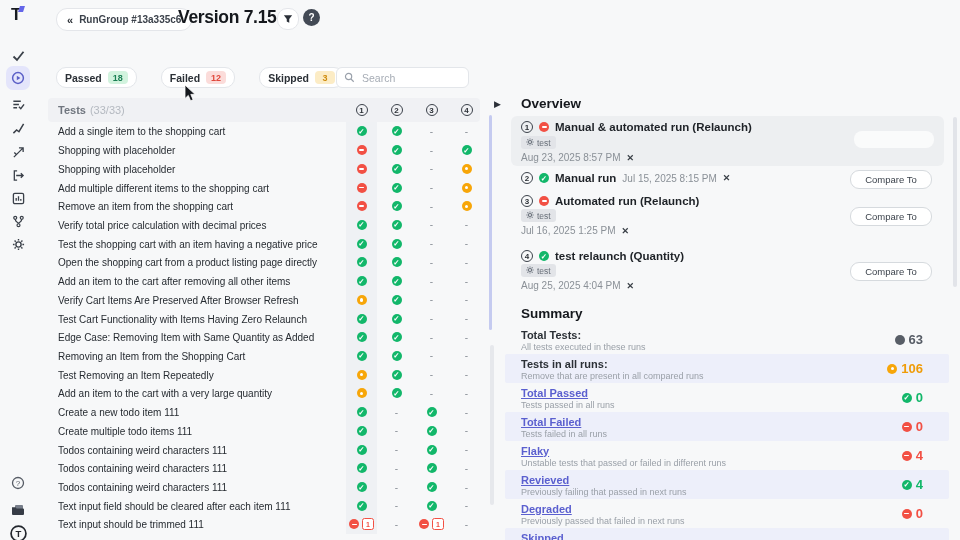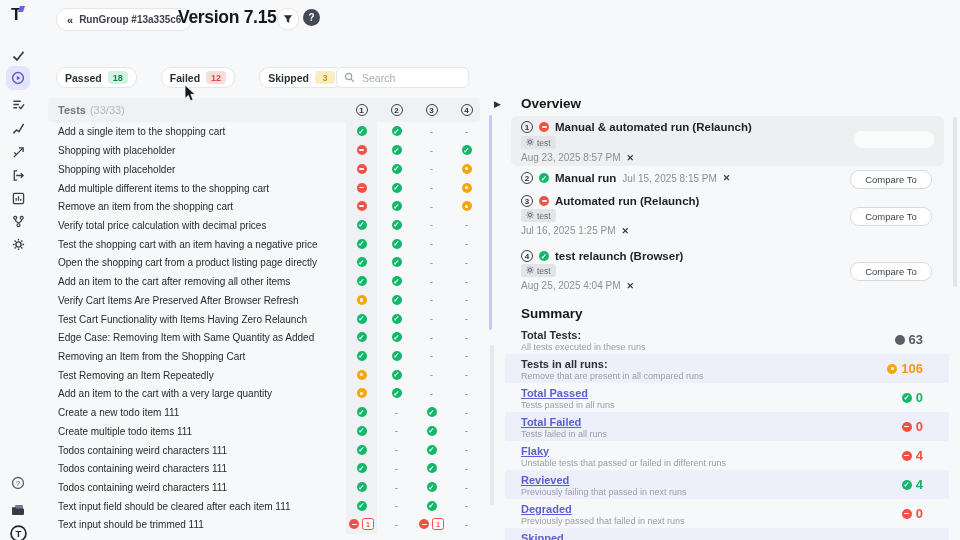--- a/index.html
+++ b/index.html
@@ -637,21 +637,21 @@
         <div class="oline" style="top: 30px;">
           <span class="run-date">Jul 16, 2025 1:25 PM</span>
           <span class="close-x">✕</span>
         </div>
         <div class="compare-btn" style="top: 12px;">Compare To</div>
       </div>
       <div class="ov-item" style="top: 250px; height: 46px;">
         <div class="oline" style="top: 0px;">
           <span class="num-circle">4</span>
           <span class="st passed"></span>
-          <span class="run-title">test relaunch (Browser)</span>
+          <span class="run-title">test relaunch (Quantity)</span>
         </div>
         <div class="oline" style="top: 14px;">
           <span class="tag-pill">
             <span><svg width="8" height="8" viewBox="0 0 10 10">
                 <g stroke="#676e78" stroke-width="1.3">
                   <path d="M5 0.5 V1.9 M5 8.1 V9.5 M0.5 5 H1.9 M8.1 5 H9.5 M1.8 1.8 L2.8 2.8 M7.2 7.2 L8.2 8.2 M1.8 8.2 L2.8 7.2 M7.2 2.8 L8.2 1.8"></path>
                 </g>
                 <circle cx="5" cy="5" r="2" fill="none" stroke="#676e78" stroke-width="1.3"></circle>
               </svg></span>
             <span>test</span>

